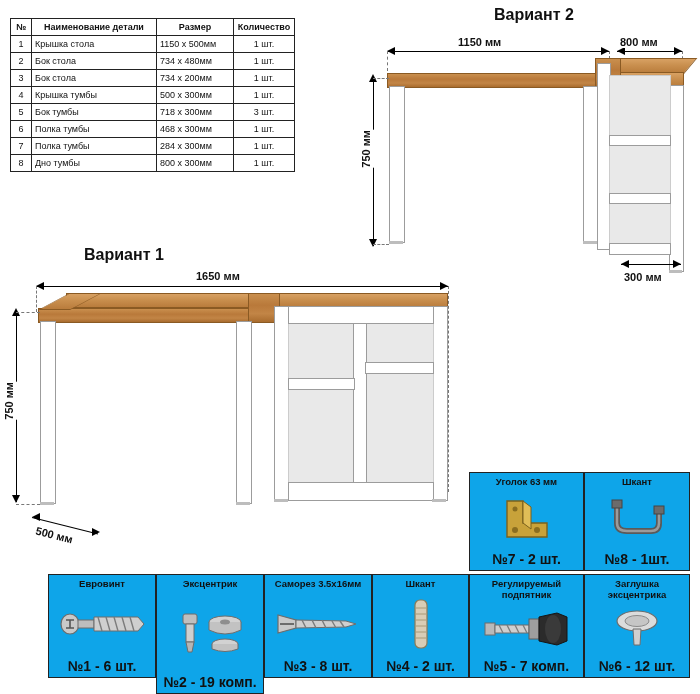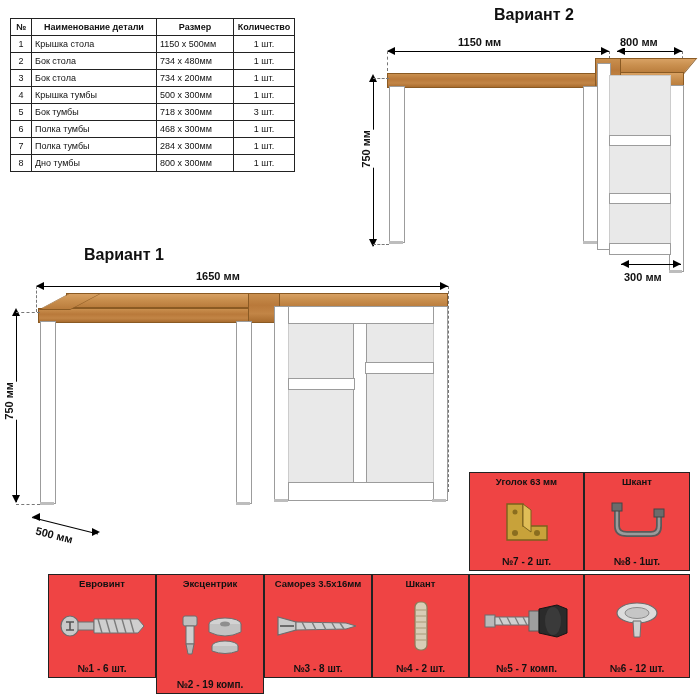--- a/index.html
+++ b/index.html
@@ -66,24 +66,24 @@
   .arrow-u{border-left:4px solid transparent;border-right:4px solid transparent;border-bottom:8px solid #000;}
   .arrow-d{border-left:4px solid transparent;border-right:4px solid transparent;border-top:8px solid #000;}
 
   
   .hw-cell{
     border:1px solid #222;
     box-sizing:border-box;
     display:flex;flex-direction:column;
     align-items:center;justify-content:space-between;
     padding:3px 2px;
-    background:#ef4444;
+    background:#0ea5e9;
   }
   .hw-title{font-size:9.5px;font-weight:bold;text-align:center;line-height:11px;}
-  .hw-caption{font-size:10px;font-weight:bold;text-align:left;}
+  .hw-caption{font-size:14px;font-weight:bold;text-align:left;}
   .hw-art{flex:1;display:flex;align-items:center;justify-content:center;width:100%;}
 </style>
 </head>
 <body>
 
 <table class="abs" id="parts-table">
   <thead>
     <tr>
       <th>№</th>
       <th>Наименование детали</th>
@@ -321,34 +321,36 @@
   <div class="hw-art">
     <svg width="30" height="60" viewBox="0 0 30 60" aria-hidden="true">
       <rect x="9" y="6" width="12" height="48" rx="5" fill="#d8cdb6" stroke="#8a7b57" stroke-width="1.2"></rect>
       <path d="M9 14 L21 14 M9 20 L21 20 M9 26 L21 26 M9 32 L21 32 M9 38 L21 38 M9 44 L21 44" stroke="#a89a78" stroke-width="1"></path>
     </svg>
   </div>
   <div class="hw-caption">№4 - 2 шт.</div>
 </div>
 
 <div class="abs hw-cell" style="left:469px;top:574px;width:115px;height:104px;">
+  <div class="hw-title" style="white-space:pre-line;">Регулируемый подпятник</div>
   <div class="hw-art">
     <svg width="92" height="36" viewBox="0 0 92 36" aria-hidden="true">
       <rect x="4" y="12" width="10" height="12" fill="#b9b9b9" stroke="#6d6d6d" stroke-width="1"></rect>
       <rect x="14" y="14" width="34" height="8" fill="#cfcfcf" stroke="#6d6d6d" stroke-width="1"></rect>
       <path d="M18 14 L22 22 M26 14 L30 22 M34 14 L38 22 M42 14 L46 22" stroke="#7c7c7c" stroke-width="1.3"></path>
       <rect x="48" y="8" width="10" height="20" fill="#9e9e9e" stroke="#5e5e5e" stroke-width="1"></rect>
       <path d="M58 6 L76 2 L86 6 L86 30 L76 34 L58 30 Z" fill="#2b2b2b" stroke="#151515" stroke-width="1"></path>
       <ellipse cx="72" cy="18" rx="8" ry="14" fill="#3a3a3a"></ellipse>
     </svg>
   </div>
   <div class="hw-caption">№5 - 7 комп.</div>
 </div>
 
 <div class="abs hw-cell" style="left:584px;top:574px;width:106px;height:104px;">
+  <div class="hw-title" style="white-space:pre-line;">Заглушка эксцентрика</div>
   <div class="hw-art">
     <svg width="60" height="44" viewBox="0 0 60 44" aria-hidden="true">
       <ellipse cx="30" cy="14" rx="20" ry="10" fill="#dcdcdc" stroke="#6d6d6d" stroke-width="1.2"></ellipse>
       <ellipse cx="30" cy="14" rx="12" ry="5.5" fill="#c6c6c6" stroke="#8b8b8b" stroke-width="1"></ellipse>
       <path d="M26 22 L34 22 L33 38 L27 38 Z" fill="#cfcfcf" stroke="#6d6d6d" stroke-width="1"></path>
     </svg>
   </div>
   <div class="hw-caption">№6 - 12 шт.</div>
 </div>
 

